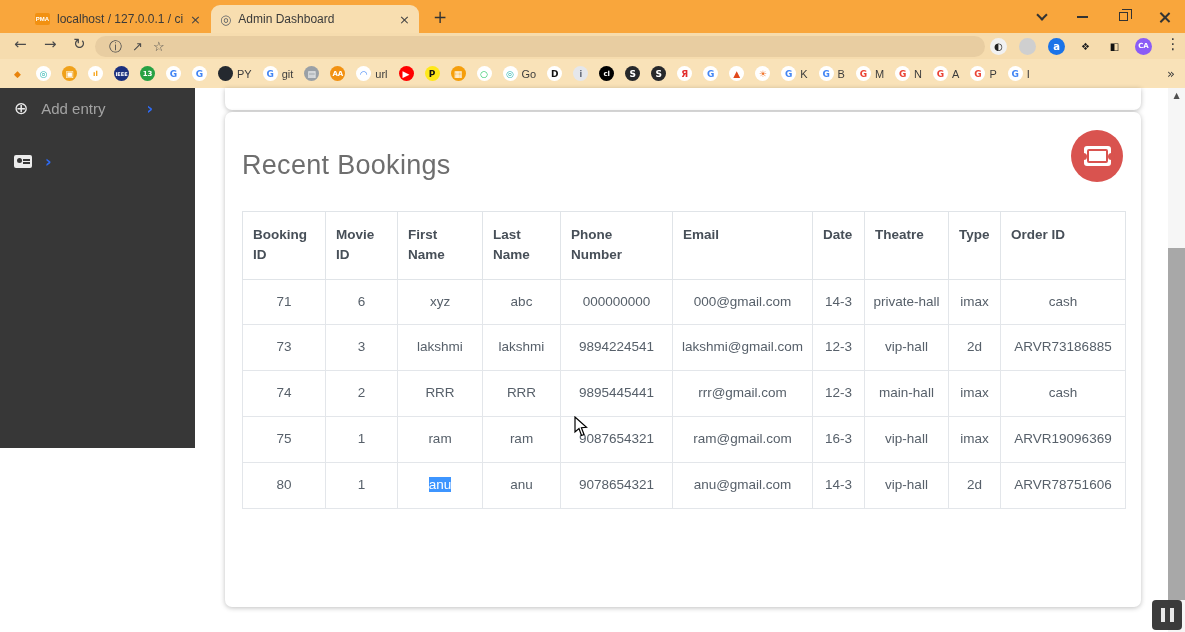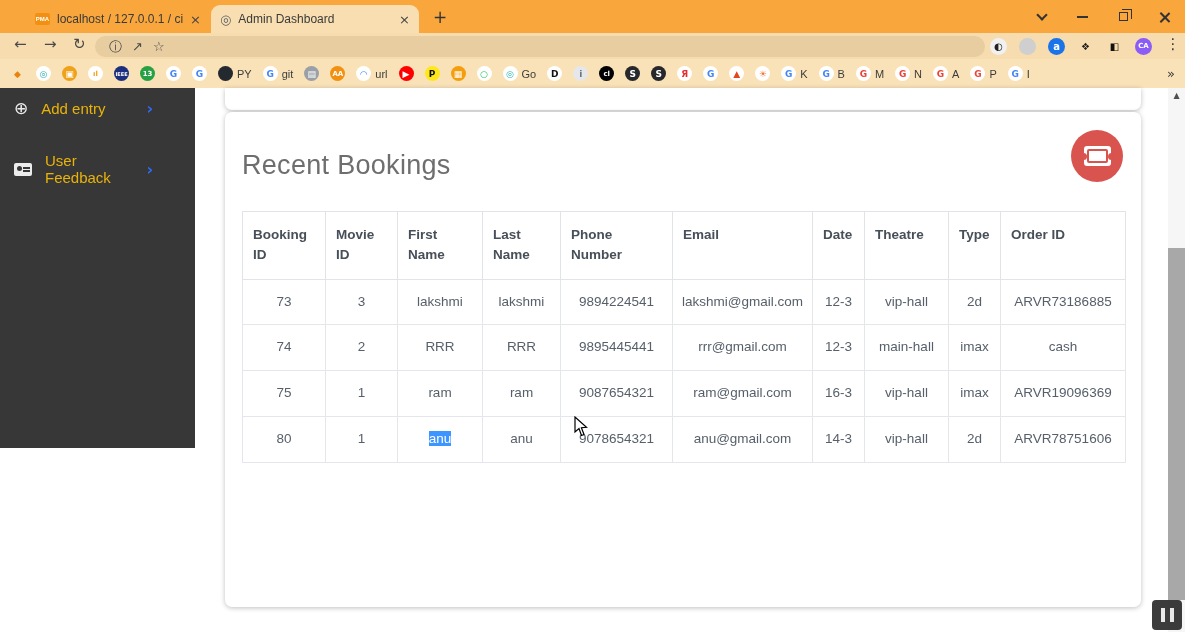--- a/index.html
+++ b/index.html
@@ -50,21 +50,21 @@
   .bm-ic { width:15px; height:15px; border-radius:50%; display:flex; align-items:center; justify-content:center;
            font-size:9px; font-weight:bold; overflow:hidden;}
   .bm-lb { font-size:11px; color:#3c3c3c; }
   .bm-overflow { margin-left:auto; font-size:13px; color:#3c3c3c; }
 
   
   .page { position:absolute; left:0; top:88px; width:1168px; height:544px; background:#fff; }
   .sidebar { position:absolute; left:0; top:0; width:195px; height:360px; background:#373737; }
   .side-item { display:flex; align-items:center; padding:10px 14px; gap:13px; cursor:pointer;}
   .side-item + .side-item { margin-top:14px; }
-  .side-label { color:#eab308; font-size:15px; flex:1; }
+  .side-label { color:#a3a3a3; font-size:15px; flex:1; }
   .side-chevron { color:#2e6bf6; font-size:16px; font-weight:bold; margin-right:28px;}
   .plus-circle { color:#ececec; font-size:17px; }
   .idcard { width:18px; height:13px; background:#ececec; border-radius:2px; position:relative; }
   .idcard::before { content:""; position:absolute; left:3px; top:3px; width:5px; height:5px;
                     border-radius:50%; background:#373737; }
   .idcard::after { content:""; position:absolute; right:2px; top:4px; width:7px; height:2px;
                    background:#373737; box-shadow:0 3px 0 #373737; }
 
   .card-sliver { position:absolute; left:225px; top:0; width:916px; height:22px; background:#fff;
                  border-radius:0 0 7px 7px; box-shadow:0 1px 5px rgba(0,0,0,.25); }
@@ -269,21 +269,20 @@
 <div class="page">
 
   <div class="sidebar">
     <div class="side-item">
       <span class="plus-circle uni">⊕</span>
       <span class="side-label">Add entry</span>
       <span class="side-chevron uni">›</span>
     </div>
     <div class="side-item">
       <span class="idcard"></span>
-      <span class="side-label">User Feedback</span>
       <span class="side-chevron uni">›</span>
     </div>
   </div>
 
   <div class="card-sliver"></div>
 
   <div class="card">
     <h1 class="card-title">Recent Bookings</h1>
     <div class="ticket-btn">
       <span class="ticket">
@@ -313,20 +312,32 @@
             <th>Phone Number</th>
             <th>Email</th>
             <th>Date</th>
             <th>Theatre</th>
             <th>Type</th>
             <th>Order ID</th>
           </tr>
         </thead>
       <tbody id="tbody">
           <tr>
+            <td>71</td>
+            <td>6</td>
+            <td>xyz</td>
+            <td>abc</td>
+            <td>000000000</td>
+            <td>000@gmail.com</td>
+            <td>14-3</td>
+            <td>private-hall</td>
+            <td>imax</td>
+            <td>cash</td>
+          </tr>
+          <tr>
             <td>73</td>
             <td>3</td>
             <td>lakshmi</td>
             <td>lakshmi</td>
             <td>9894224541</td>
             <td>lakshmi@gmail.com</td>
             <td>12-3</td>
             <td>vip-hall</td>
             <td>2d</td>
             <td>ARVR73186885</td>

